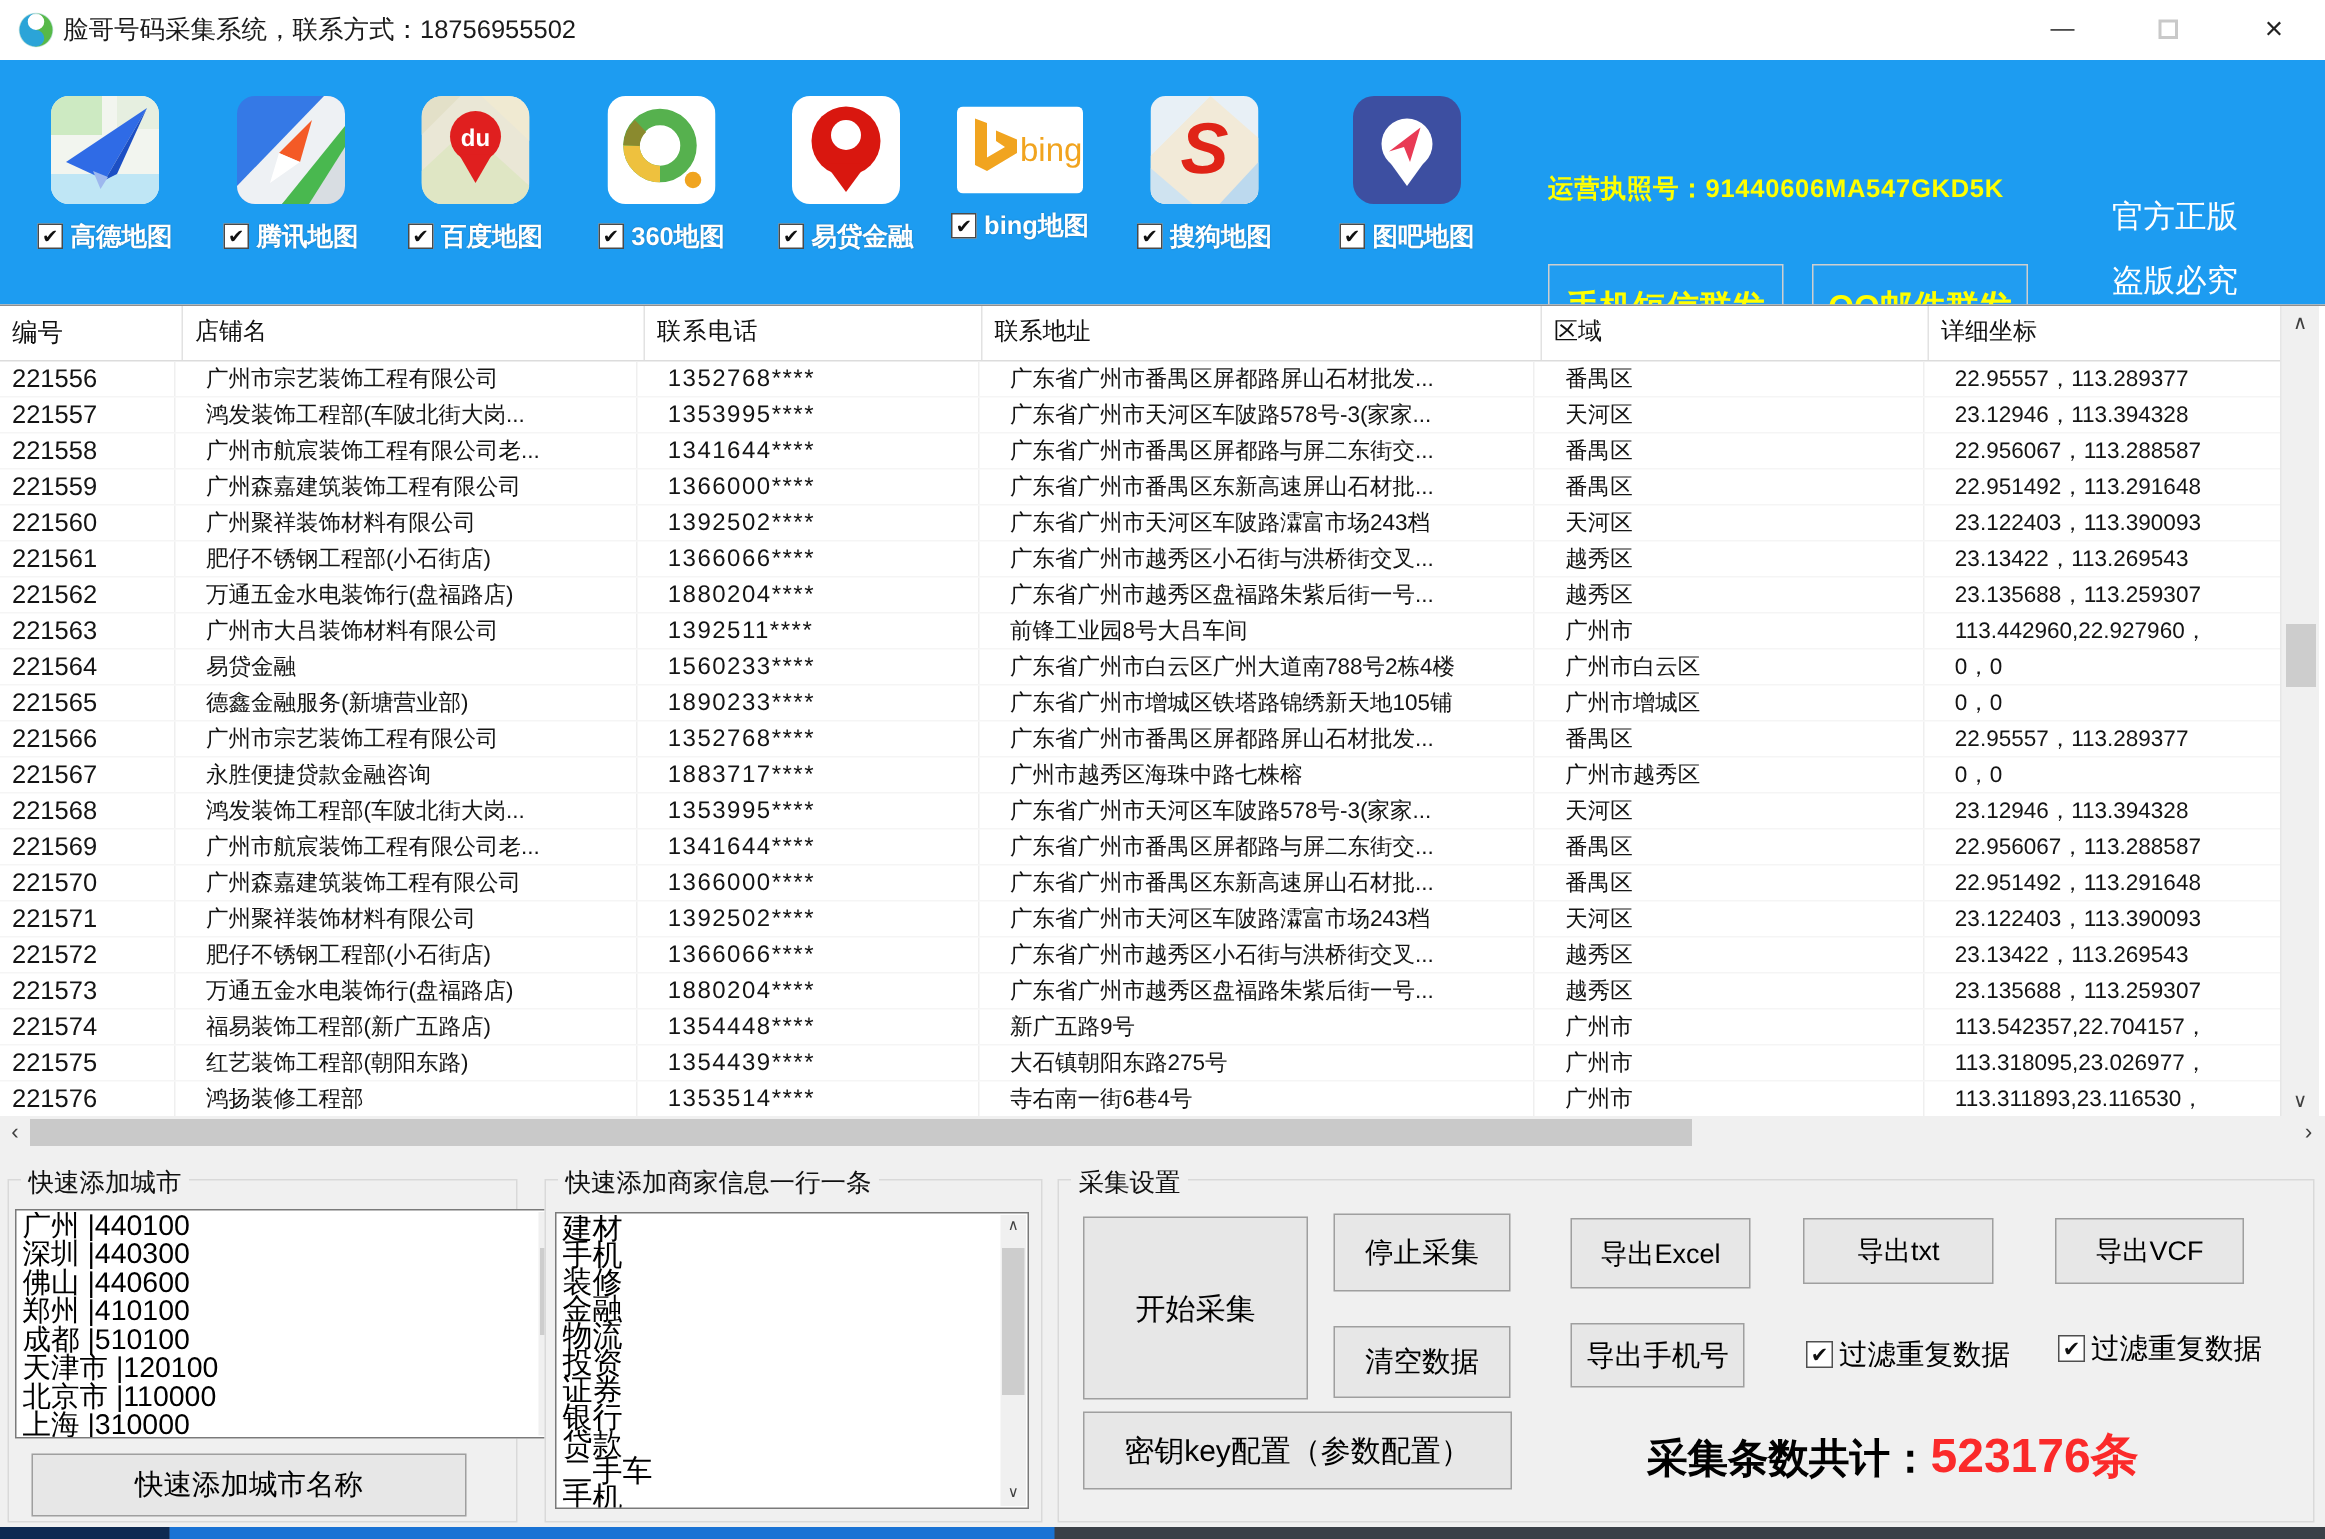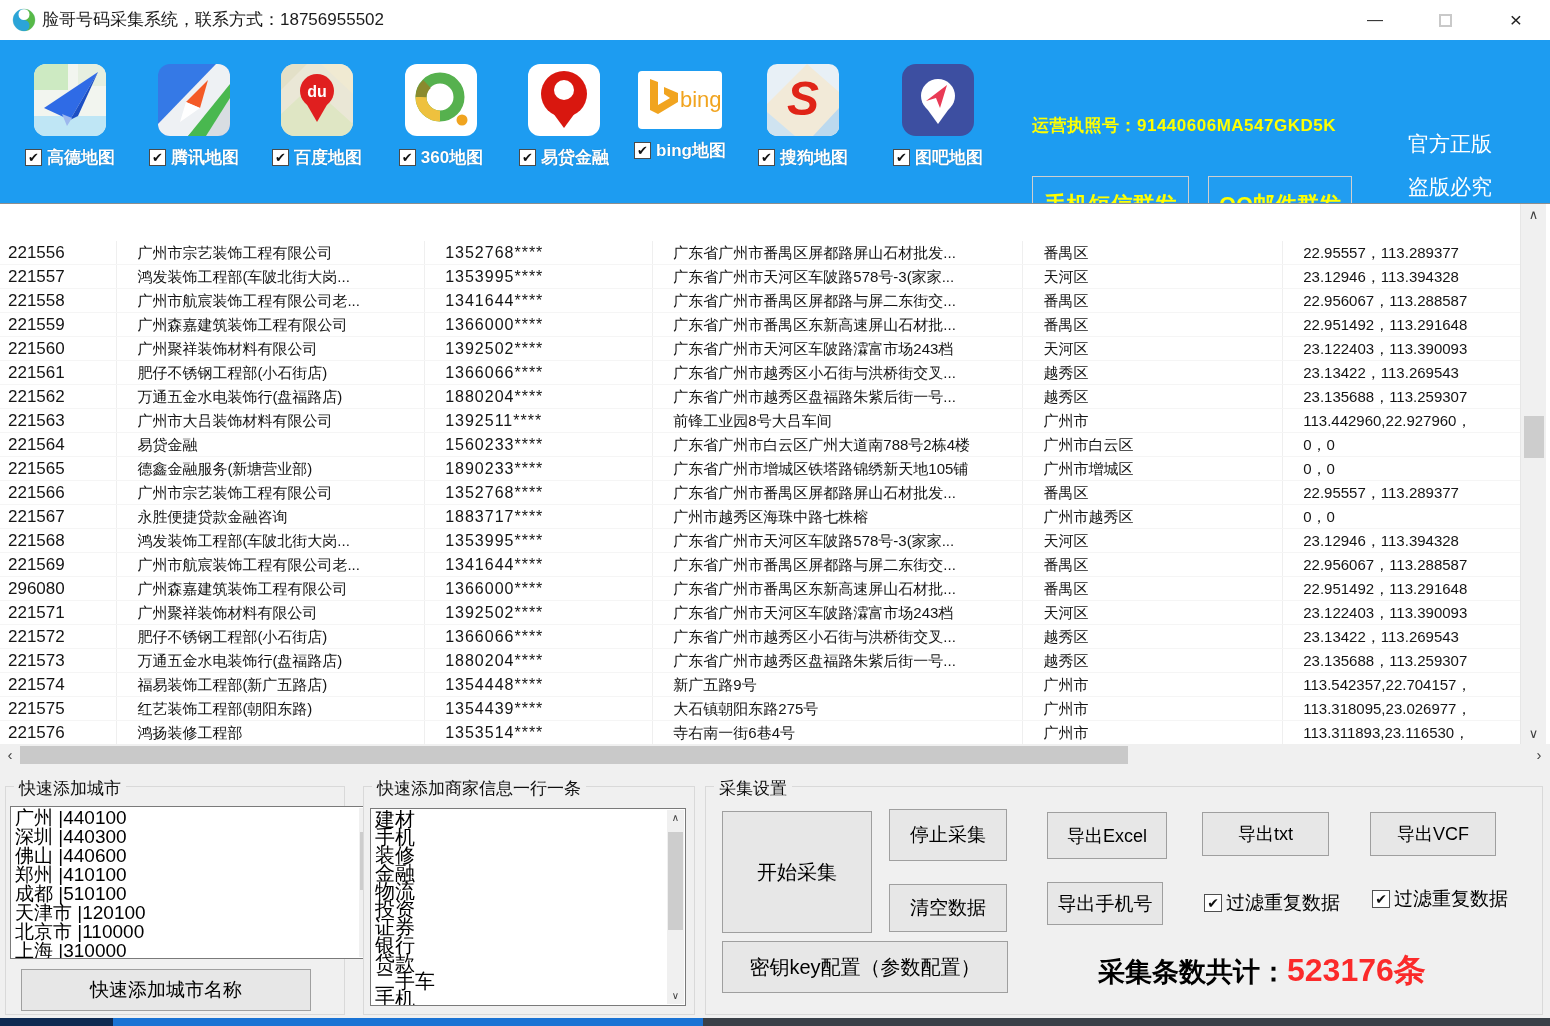--- a/index.html
+++ b/index.html
@@ -275,20 +275,28 @@
   </div>
 
   <div class="license">运营执照号：91440606MA547GKD5K</div>
   <div class="blue-btn btn-sms">手机短信群发</div>
   <div class="blue-btn btn-qq">QQ邮件群发</div>
   <div class="official off1">官方正版</div>
   <div class="official off2">盗版必究</div>
 </div>
 
 <div class="tablewrap">
+  <div class="thead">
+    <div class="th c0">编号</div>
+    <div class="th c1">店铺名</div>
+    <div class="th c2">联系电话</div>
+    <div class="th c3">联系地址</div>
+    <div class="th c4">区域</div>
+    <div class="th c5">详细坐标</div>
+  </div>
   <div class="tbody">
       <div class="trow">
         <div class="td c0">221556</div>
         <div class="td c1">广州市宗艺装饰工程有限公司</div>
         <div class="td c2">1352768****</div>
         <div class="td c3">广东省广州市番禺区屏都路屏山石材批发...</div>
         <div class="td c4">番禺区</div>
         <div class="td c5">22.95557，113.289377</div>
       </div>
       <div class="trow">
@@ -389,21 +397,21 @@
       </div>
       <div class="trow">
         <div class="td c0">221569</div>
         <div class="td c1">广州市航宸装饰工程有限公司老...</div>
         <div class="td c2">1341644****</div>
         <div class="td c3">广东省广州市番禺区屏都路与屏二东街交...</div>
         <div class="td c4">番禺区</div>
         <div class="td c5">22.956067，113.288587</div>
       </div>
       <div class="trow">
-        <div class="td c0">296080</div>
+        <div class="td c0">221570</div>
         <div class="td c1">广州森嘉建筑装饰工程有限公司</div>
         <div class="td c2">1366000****</div>
         <div class="td c3">广东省广州市番禺区东新高速屏山石材批...</div>
         <div class="td c4">番禺区</div>
         <div class="td c5">22.951492，113.291648</div>
       </div>
       <div class="trow">
         <div class="td c0">221571</div>
         <div class="td c1">广州聚祥装饰材料有限公司</div>
         <div class="td c2">1392502****</div>

